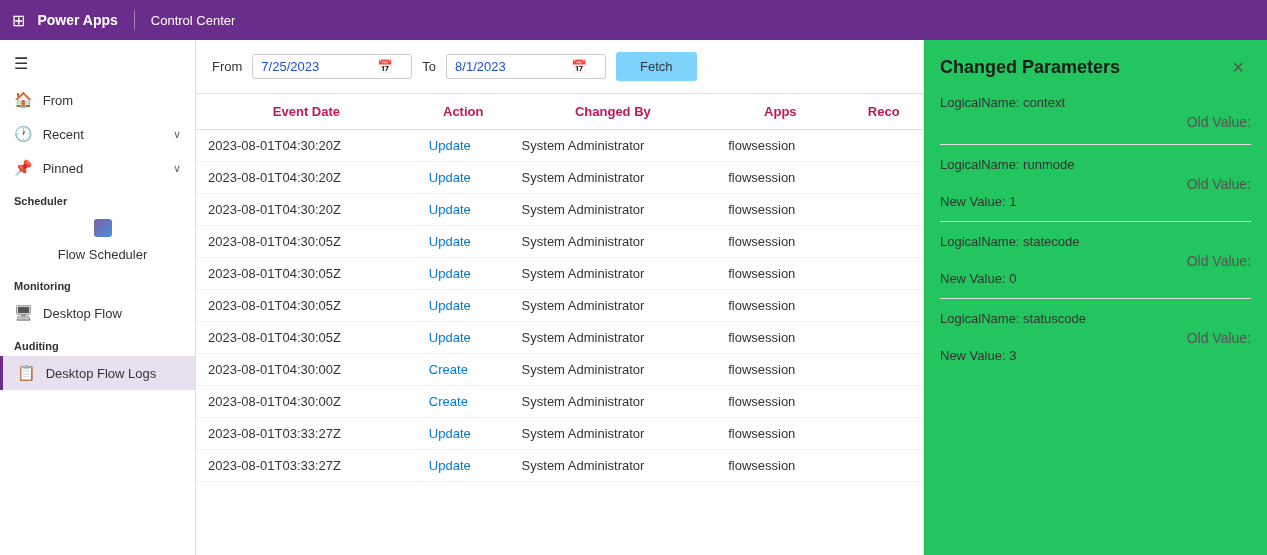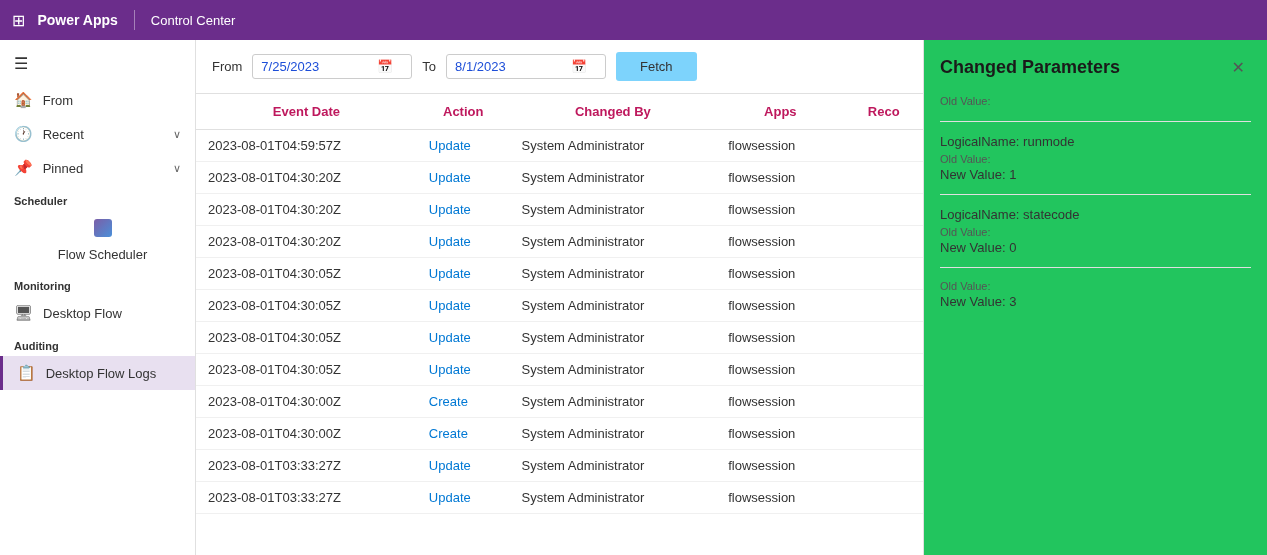--- a/index.html
+++ b/index.html
@@ -193,23 +193,24 @@
       padding-bottom: 12px;
       margin-bottom: 12px;
     }
     .param-section:last-child { border-bottom: none; margin-bottom: 0; }
     .param-logical-name {
       font-size: 13px;
       color: #333;
       margin-bottom: 4px;
     }
     .param-old-value {
-      font-size: 11px;
+      font-size: 14px;
       color: #555;
       margin-bottom: 2px;
+      text-align: right;
     }
     .param-new-value {
       font-size: 13px;
       color: #333;
     }
   </style>
 </head>
 <body>
 
 <div class="topbar">
@@ -279,29 +280,20 @@
         <thead>
           <tr>
             <th>Event Date</th>
             <th>Action</th>
             <th>Changed By</th>
             <th>Apps</th>
             <th>Reco</th>
           </tr>
         </thead>
         <tbody id="table-body">
-        <tr>
-      <td>2023-08-01T04:59:57Z</td>
-      <td>
-        <a class="action-link">Update</a>
-      </td>
-      <td>System Administrator</td>
-      <td>flowsession</td>
-      <td></td>
-    </tr>
             <tr>
       <td>2023-08-01T04:30:20Z</td>
       <td>
         <a class="action-link">Update</a>
       </td>
       <td>System Administrator</td>
       <td>flowsession</td>
       <td></td>
     </tr>
             <tr>
@@ -399,32 +391,34 @@
     </div>
   </div>
 
   <div class="side-panel">
     <div class="side-panel-header">
       <span class="side-panel-title">Changed Parameters</span>
       <button class="close-btn">✕</button>
     </div>
     <div id="params-container">
     <div class="param-section">
+      <div class="param-logical-name">LogicalName: context</div>
       <div class="param-old-value">Old Value:</div>
     </div>
         <div class="param-section">
       <div class="param-logical-name">LogicalName: runmode</div>
       <div class="param-old-value">Old Value:</div>
       <div class="param-new-value">New Value: 1</div>
     </div>
         <div class="param-section">
       <div class="param-logical-name">LogicalName: statecode</div>
       <div class="param-old-value">Old Value:</div>
       <div class="param-new-value">New Value: 0</div>
     </div>
         <div class="param-section">
+      <div class="param-logical-name">LogicalName: statuscode</div>
       <div class="param-old-value">Old Value:</div>
       <div class="param-new-value">New Value: 3</div>
     </div>
       </div>
   </div>
 
 </div>
 
 </body></html>

